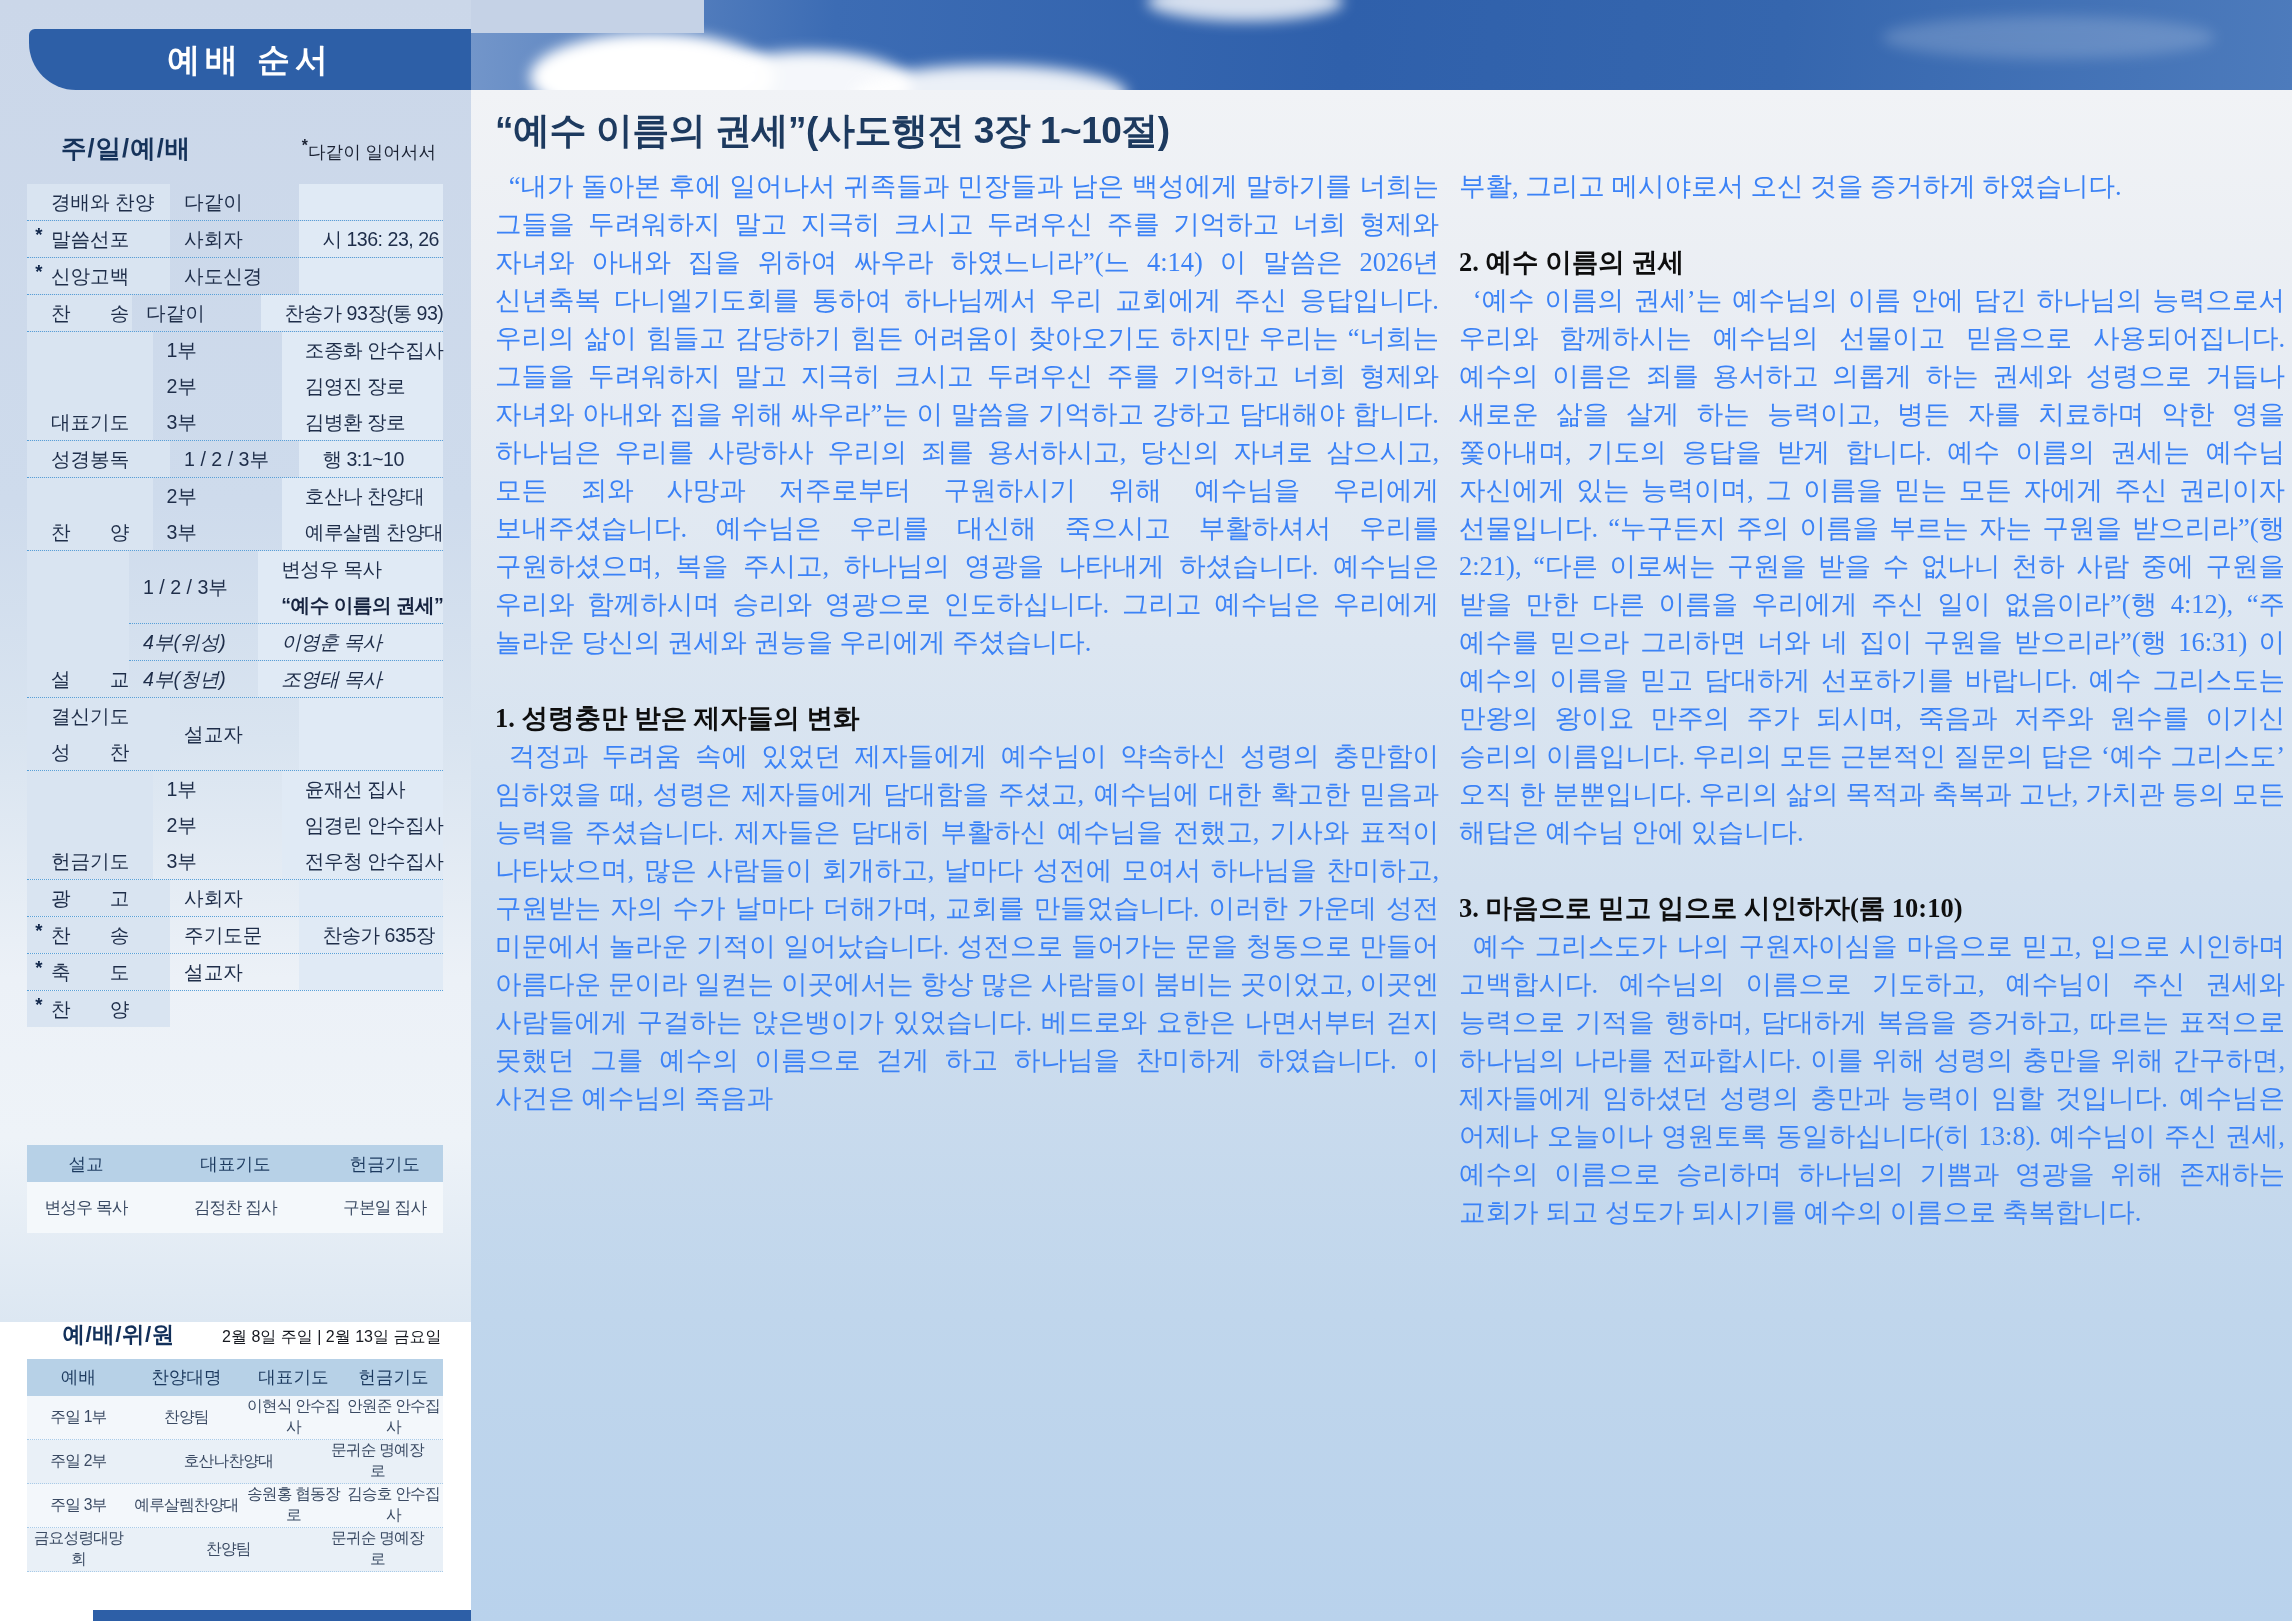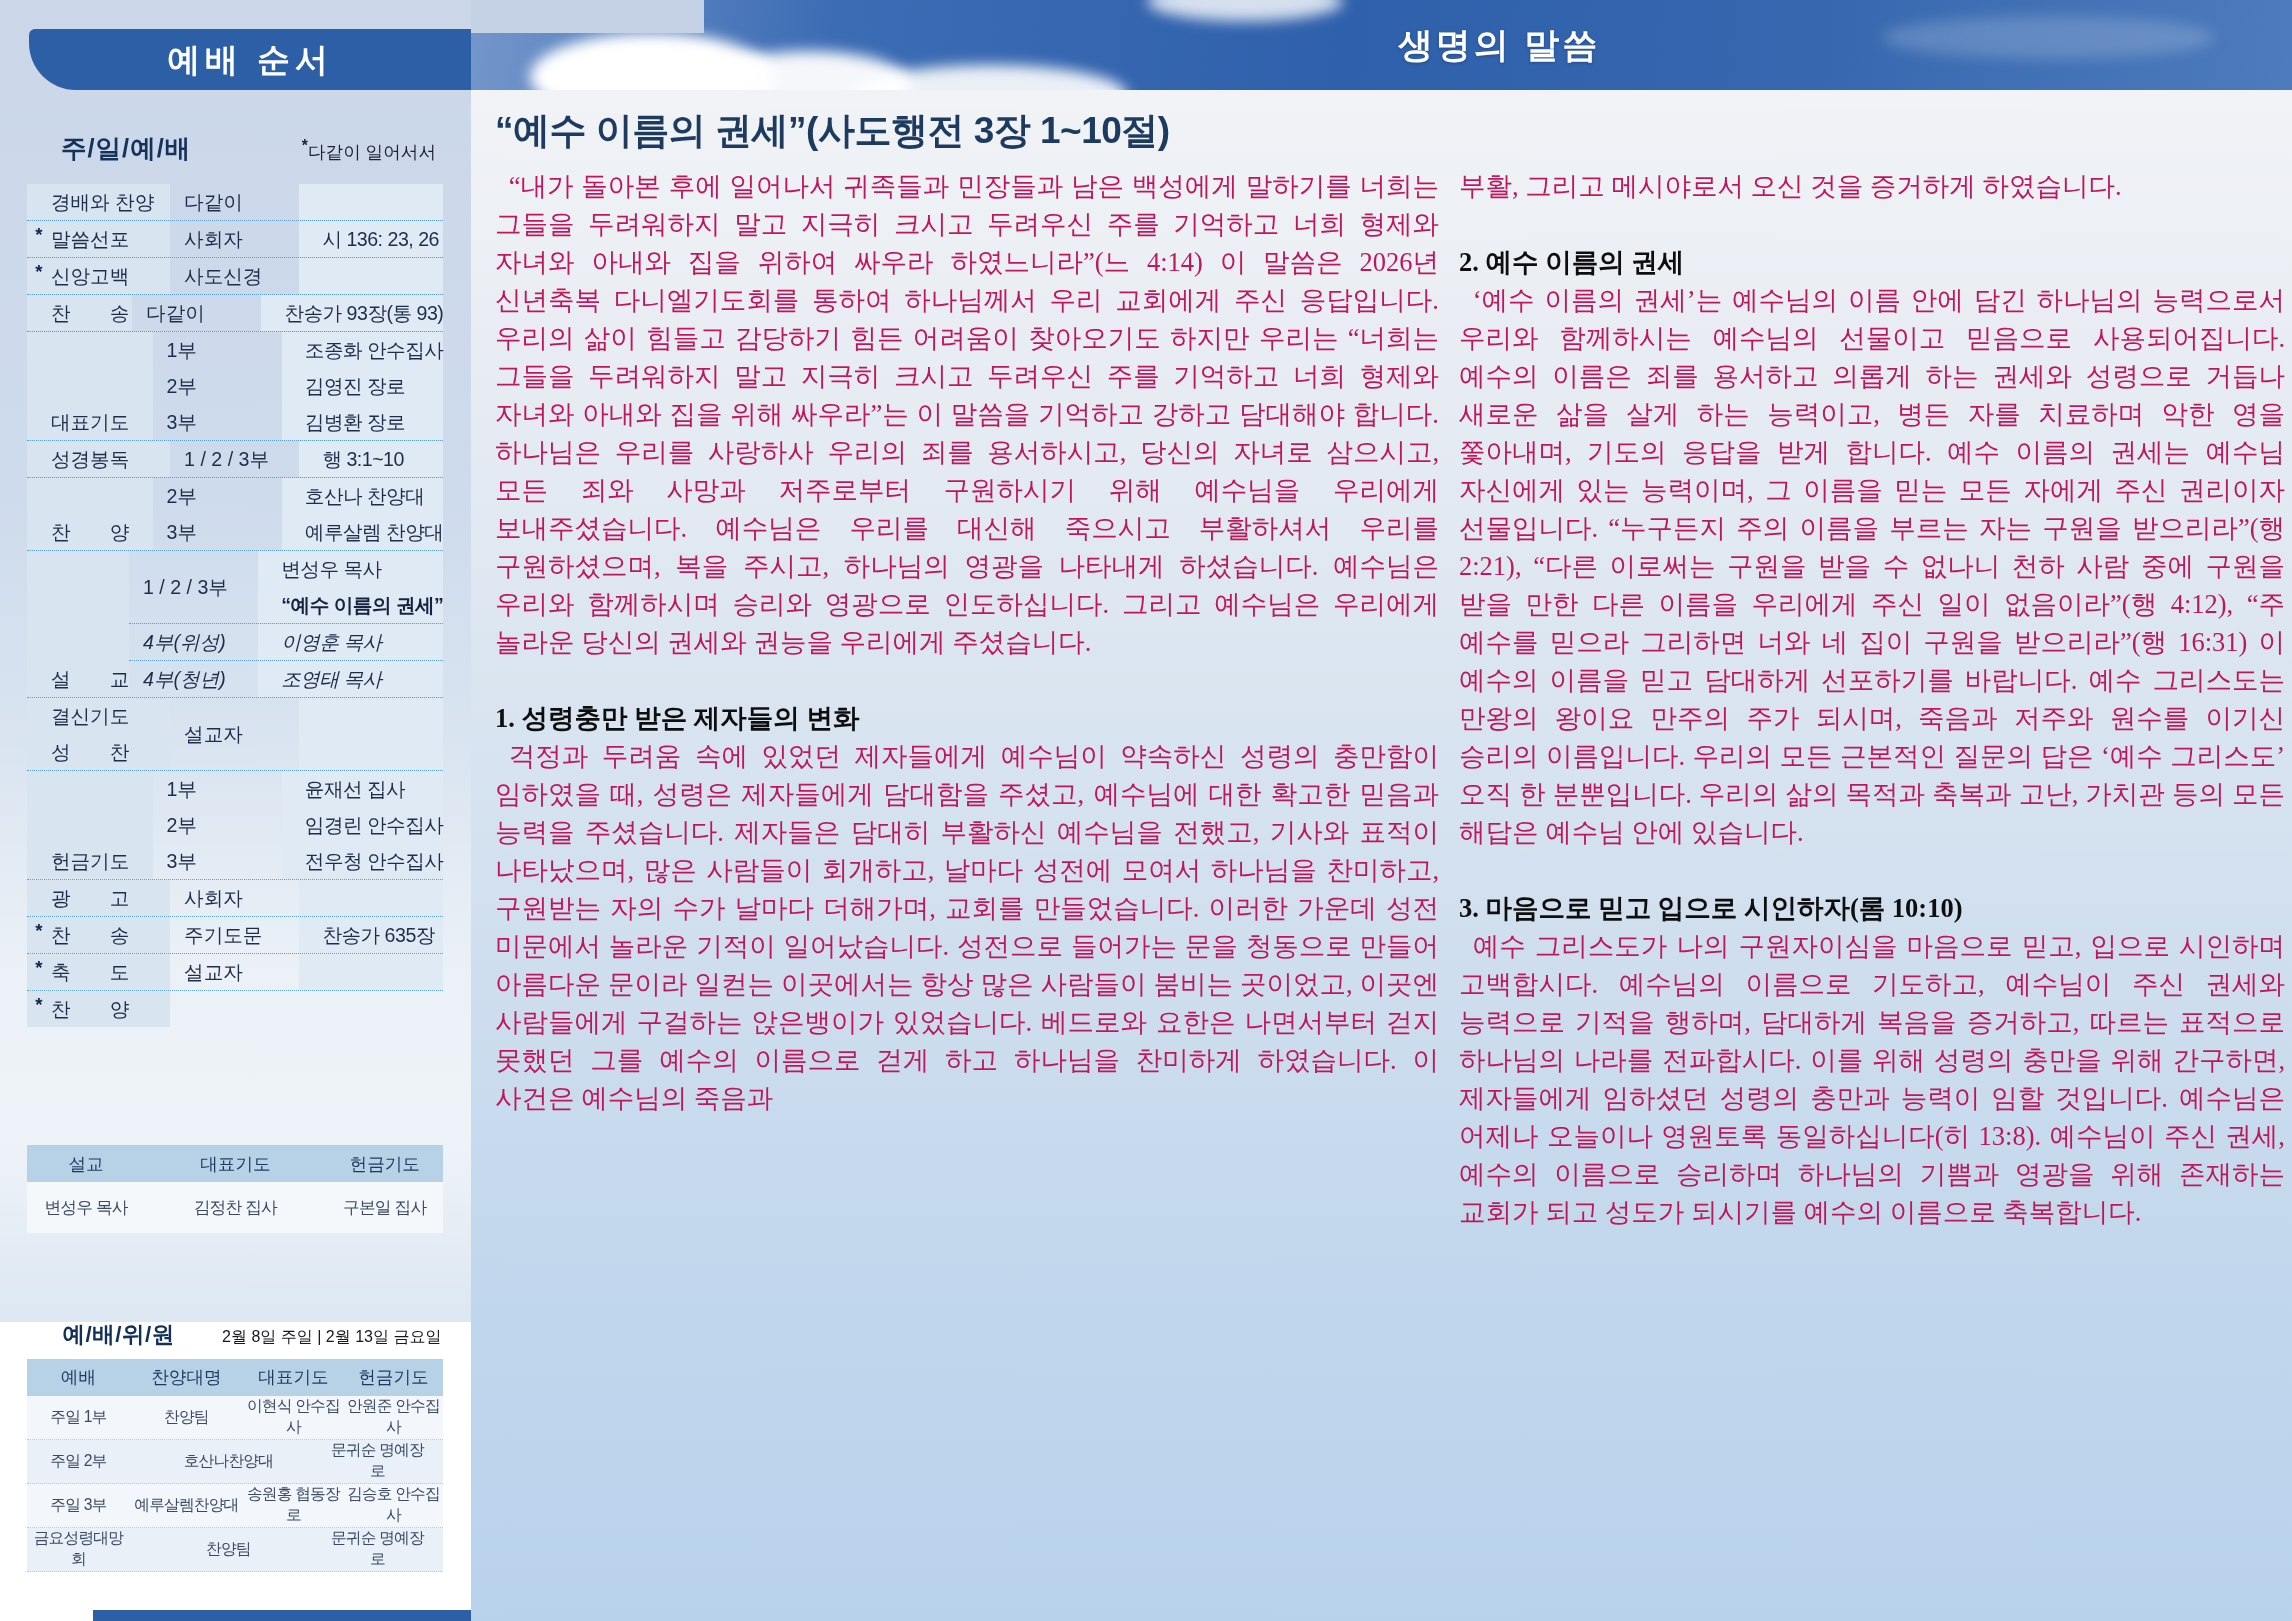--- a/index.html
+++ b/index.html
@@ -72,21 +72,21 @@
     text-align:center;line-height:90px;padding-left:235px;box-sizing:border-box;
     color:#ffffff;font-size:35px;font-weight:bold;letter-spacing:2.9px;
     text-shadow:0 1px 2.9px rgba(10,30,80,.35);}
   #right-body{position:absolute;left:471px;top:90px;width:1821px;height:1531px;
     background:linear-gradient(180deg,#f1f3f6 0%,#e9edf3 16%,#dce6f1 36%,#cdddee 60%,#c0d6ec 80%,#b9d2ec 100%);}
   #sermon-title{position:absolute;left:495px;top:106px;width:1294px;text-align:left;
     font-size:37px;font-weight:bold;color:#1d3a5f;letter-spacing:-0.5px;}
   .body-col{position:absolute;top:167px;font-family:"Liberation Serif",serif;}
   #col-left{left:495px;width:944px;}
   #col-right{left:1459px;width:826px;}
-  .body-p{font-size:26.5px;line-height:38px;text-align:justify;color:#be185d;
+  .body-p{font-size:26.5px;line-height:38px;text-align:justify;color:#3b82f6;
     text-indent:13.7px;word-break:keep-all;}
   .body-p.cont{text-indent:0;}
   .body-h{font-size:26.5px;line-height:38px;font-weight:bold;color:#0e0e0e;margin-top:38px;}
 </style>
 </head>
 <body>
 
 <div class="stage">
 
   <div id="left-page">
@@ -431,21 +431,20 @@
   </div>
 
   <div id="banner">
     <div class="cloud" id="cloud-1"></div>
     <div class="cloud" id="cloud-2"></div>
     <div class="cloud" id="cloud-3"></div>
     <div class="cloud" id="cloud-4"></div>
     <div class="cloud" id="cloud-5"></div>
   </div>
   <div id="banner-corner"></div>
-  <div id="banner-title">생명의 말씀</div>
 
   <div id="right-body"></div>
   <div id="sermon-title">“예수 이름의 권세”(사도행전 3장 1~10절)</div>
   <div id="col-left" class="body-col">
       <div class="body-p">“내가 돌아본 후에 일어나서 귀족들과 민장들과 남은 백성에게 말하기를 너희는 그들을 두려워하지 말고 지극히 크시고 두려우신 주를 기억하고 너희 형제와 자녀와 아내와 집을 위하여 싸우라 하였느니라”(느 4:14) 이 말씀은 2026년 신년축복 다니엘기도회를 통하여 하나님께서 우리 교회에게 주신 응답입니다. 우리의 삶이 힘들고 감당하기 힘든 어려움이 찾아오기도 하지만 우리는 “너희는 그들을 두려워하지 말고 지극히 크시고 두려우신 주를 기억하고 너희 형제와 자녀와 아내와 집을 위해 싸우라”는 이 말씀을 기억하고 강하고 담대해야 합니다. 하나님은 우리를 사랑하사 우리의 죄를 용서하시고, 당신의 자녀로 삼으시고, 모든 죄와 사망과 저주로부터 구원하시기 위해 예수님을 우리에게 보내주셨습니다. 예수님은 우리를 대신해 죽으시고 부활하셔서 우리를 구원하셨으며, 복을 주시고, 하나님의 영광을 나타내게 하셨습니다. 예수님은 우리와 함께하시며 승리와 영광으로 인도하십니다. 그리고 예수님은 우리에게 놀라운 당신의 권세와 권능을 우리에게 주셨습니다.</div>
       <div class="body-h">1. 성령충만 받은 제자들의 변화</div>
       <div class="body-p">걱정과 두려움 속에 있었던 제자들에게 예수님이 약속하신 성령의 충만함이 임하였을 때, 성령은 제자들에게 담대함을 주셨고, 예수님에 대한 확고한 믿음과 능력을 주셨습니다. 제자들은 담대히 부활하신 예수님을 전했고, 기사와 표적이 나타났으며, 많은 사람들이 회개하고, 날마다 성전에 모여서 하나님을 찬미하고, 구원받는 자의 수가 날마다 더해가며, 교회를 만들었습니다. 이러한 가운데 성전 미문에서 놀라운 기적이 일어났습니다. 성전으로 들어가는 문을 청동으로 만들어 아름다운 문이라 일컫는 이곳에서는 항상 많은 사람들이 붐비는 곳이었고, 이곳엔 사람들에게 구걸하는 앉은뱅이가 있었습니다. 베드로와 요한은 나면서부터 걷지 못했던 그를 예수의 이름으로 걷게 하고 하나님을 찬미하게 하였습니다. 이 사건은 예수님의 죽음과</div>
     </div>
   <div id="col-right" class="body-col">
       <div class="body-p cont">부활, 그리고 메시야로서 오신 것을 증거하게 하였습니다.</div>

